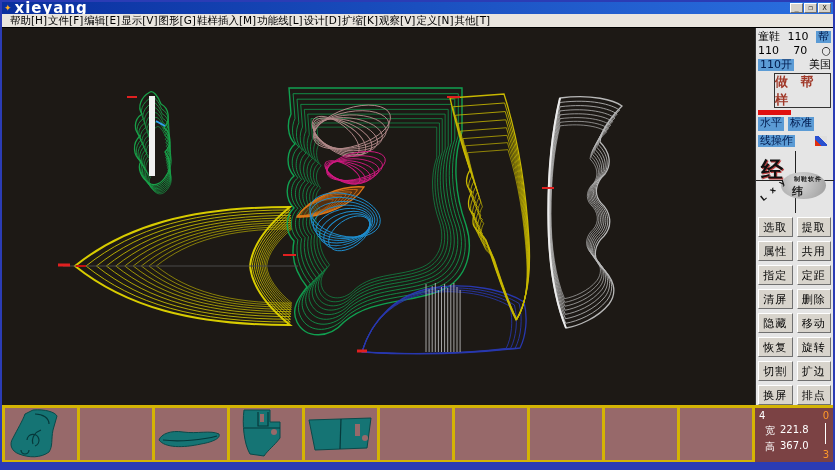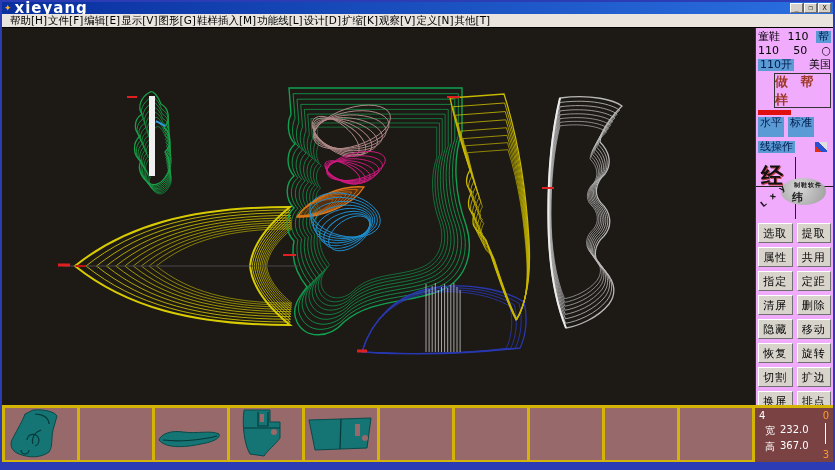--- a/index.html
+++ b/index.html
@@ -19,28 +19,28 @@
   .menubar { position:absolute; left:2px; top:14px; right:2px; height:14px; background:#e9e5de;
     display:flex; align-items:center; gap:1px; padding:0 8px; font-size:10.5px; color:#000;
     border-bottom:1px solid #000000; white-space:nowrap; }
   .menu-item { cursor:default; }
 
   
   .canvas { position:absolute; left:2px; top:28px; width:753px; height:377px; background:#1d1915; }
   .canvas svg { display:block; }
 
   
-  .sidebar { position:absolute; left:755px; top:28px; width:78px; height:377px; background:#f0abfc;
+  .sidebar { position:absolute; left:755px; top:28px; width:78px; height:377px; background:#e5e5e5;
     font-size:11px; color:#000; padding:1px 2px; border-left:1px solid #333; }
   .srow { display:flex; align-items:center; justify-content:space-between; height:13px; margin-top:1px; }
   .chip { background:#5b9bd5; color:#001a4d; padding:0 2px; line-height:12px; }
   .make-box { border:1px solid #333; margin:2px 0 2px 16px; height:35px; display:flex; align-items:center;
     justify-content:center; color:#a03828; font-weight:bold; font-size:13px; letter-spacing:4px; }
   .redbar { width:33px; height:5px; background:#e01010; margin:2px 0; }
-  .toggles { display:flex; gap:4px; height:20px; margin-top:1px; }
+  .toggles { display:flex; gap:4px; height:14px; margin-top:1px; }
   .lineop-row { display:flex; align-items:center; gap:20px; height:15px; margin-top:2px; }
   .mini-icon { width:12px; height:10px; background:
       linear-gradient(45deg,#e03010 30%,#2a50d0 30% 60%,#e0e0e0 60%); }
   .logo { position:relative; height:62px; margin-top:3px; }
   .logo .vline { position:absolute; left:37px; top:0; width:1px; height:100%; background:#222; }
   .logo .hline { position:absolute; left:-2px; top:29px; width:78px; height:1px; background:#222; }
   .logo .ellipse { position:absolute; left:23px; top:21px; width:45px; height:27px; border-radius:50%;
     background:radial-gradient(circle at 40% 35%,#d8d8d8,#9a9a9a); }
   .logo .jing { position:absolute; left:3px; top:4px; font-size:22px; font-weight:bold; color:#111;
     text-shadow:1px 1px 0 #c04040; }
@@ -222,21 +222,21 @@
   </div>
 
   <div class="sidebar">
     <div class="srow">
       <span>童鞋</span>
       <span>110</span>
       <span class="chip">帮</span>
     </div>
     <div class="srow">
       <span>110</span>
-      <span>50</span>
+      <span>70</span>
       <span>○</span>
     </div>
     <div class="srow">
       <span class="chip">110开</span>
       <span>美国</span>
     </div>
     <div class="make-box">做 帮 样</div>
     <div class="redbar"></div>
     <div class="toggles">
       <span class="chip">水平</span>
@@ -314,21 +314,21 @@
       <div class="cell"></div>
       <div class="cell"></div>
       <div class="cell"></div>
     </div>
 
   <div class="status">
     <span class="tl">4</span>
     <span class="tr">0</span>
     <span class="dim" style="top:16px;">
       <span>宽</span>
-      <span>232.0</span>
+      <span>221.8</span>
     </span>
     <span class="dim" style="top:32px;">
       <span>高</span>
       <span>367.0</span>
     </span>
     <span class="br">3</span>
     <span class="slider"></span>
   </div>
 
 </div>

